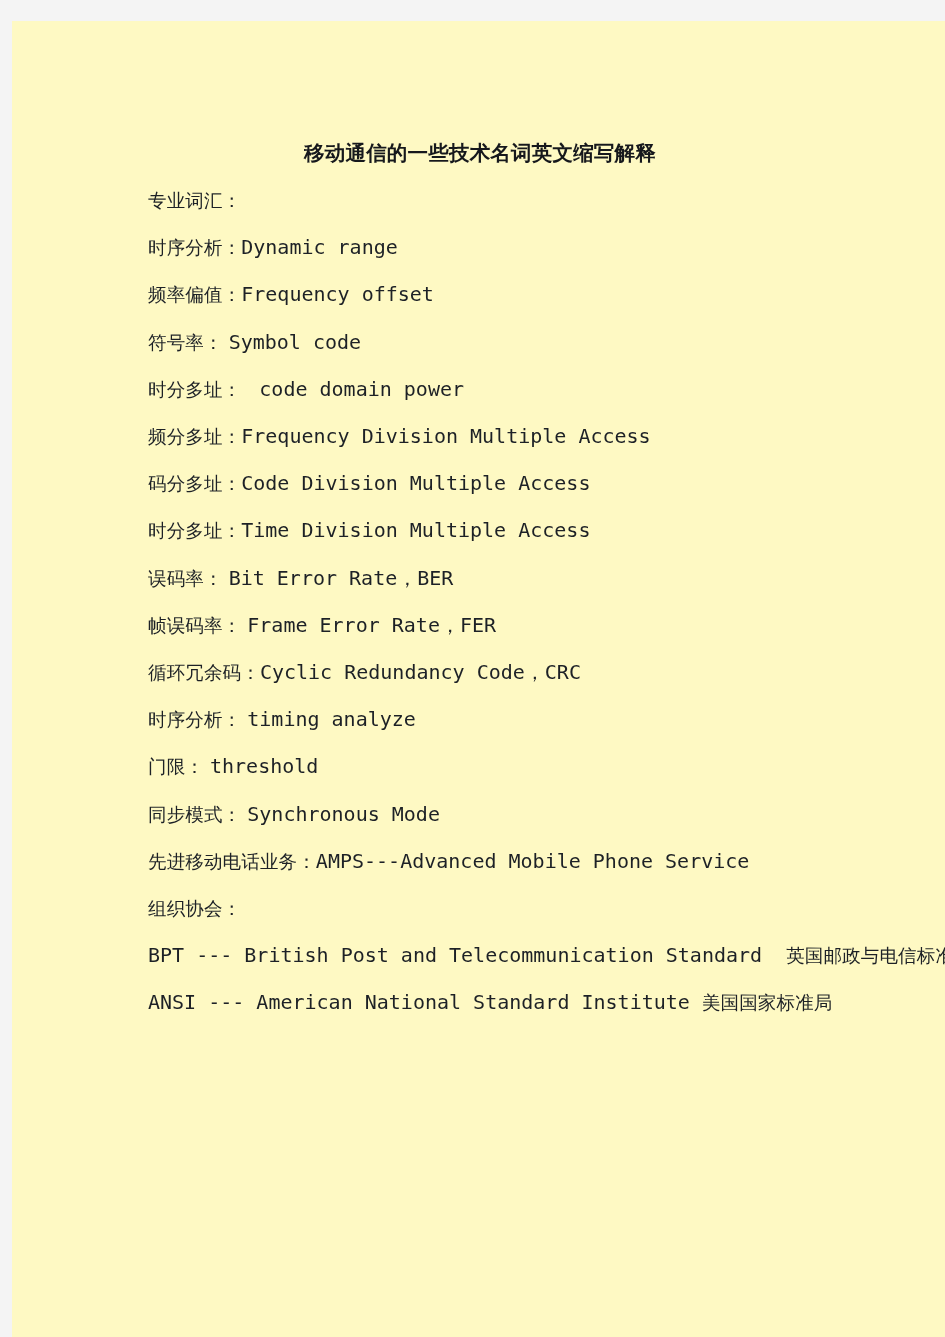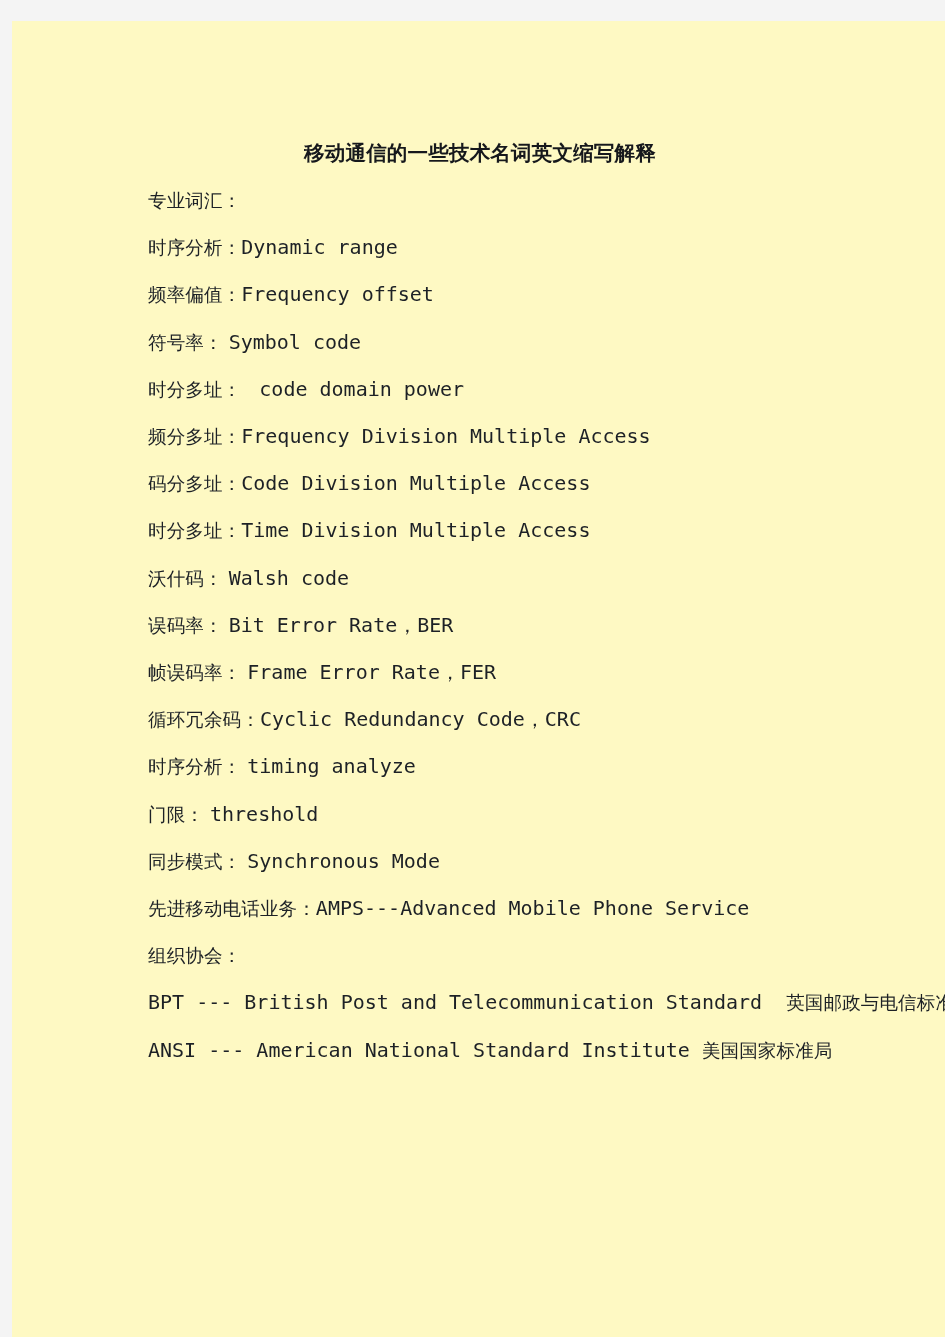--- a/index.html
+++ b/index.html
@@ -65,21 +65,20 @@
 
   <div class="body-block">
       <div class="term-line"><span>专业词汇：</span></div>
       <div class="term-line"><span>时序分析：</span><span class="latin">Dynamic range</span></div>
       <div class="term-line"><span>频率偏值：</span><span class="latin">Frequency offset</span></div>
       <div class="term-line"><span>符号率： </span><span class="latin">Symbol code</span></div>
       <div class="term-line"><span>时分多址： </span><span class="latin"> code domain power</span></div>
       <div class="term-line"><span>频分多址：</span><span class="latin">Frequency Division Multiple Access</span></div>
       <div class="term-line"><span>码分多址：</span><span class="latin">Code Division Multiple Access</span></div>
       <div class="term-line"><span>时分多址：</span><span class="latin">Time Division Multiple Access</span></div>
-      <div class="term-line"><span>沃什码： </span><span class="latin">Walsh code</span></div>
       <div class="term-line"><span>误码率： </span><span class="latin">Bit Error Rate，BER</span></div>
       <div class="term-line"><span>帧误码率： </span><span class="latin">Frame Error Rate，FER</span></div>
       <div class="term-line"><span>循环冗余码：</span><span class="latin">Cyclic Redundancy Code，CRC</span></div>
       <div class="term-line"><span>时序分析： </span><span class="latin">timing analyze</span></div>
       <div class="term-line"><span>门限： </span><span class="latin">threshold</span></div>
       <div class="term-line"><span>同步模式： </span><span class="latin">Synchronous Mode</span></div>
       <div class="term-line"><span>先进移动电话业务：</span><span class="latin">AMPS---Advanced Mobile Phone Service</span></div>
       <div class="term-line"><span>组织协会：</span></div>
       <div class="term-line"><span class="latin">BPT --- British Post and Telecommunication Standard  </span><span>英国邮政与电信标准</span></div>
       <div class="term-line"><span class="latin">ANSI --- American National Standard Institute </span><span>美国国家标准局</span></div>

